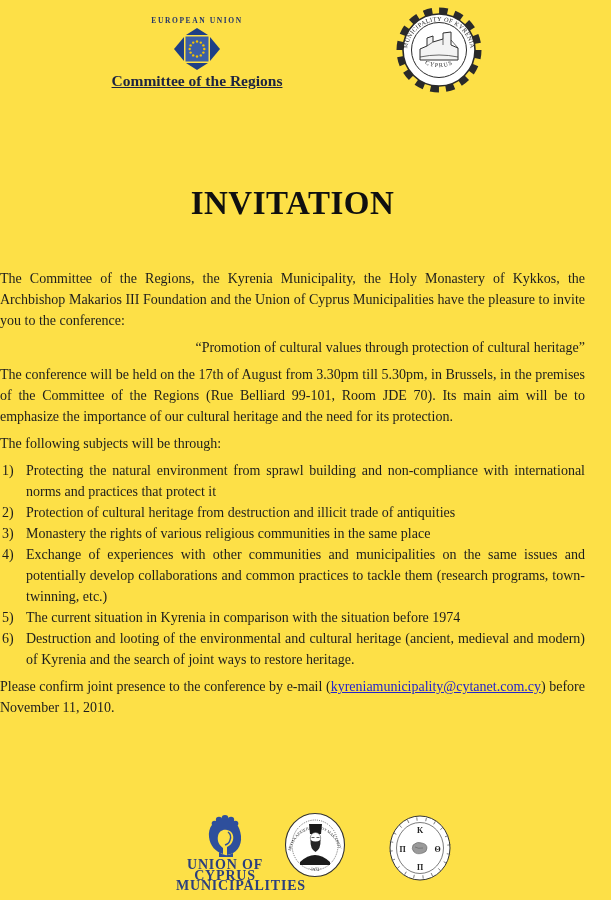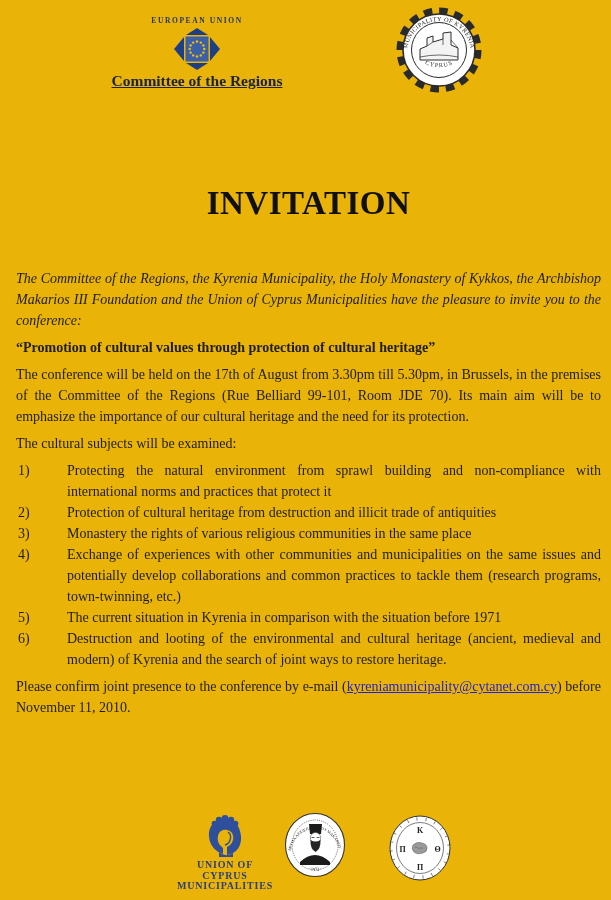--- a/index.html
+++ b/index.html
@@ -1,51 +1,51 @@
 <!DOCTYPE html>
 <html><head>
 <meta charset="utf-8">
 <style>
   html,body{margin:0;padding:0;background:#888;}
   .page{
     position:relative;
     width:611px;height:900px;
     margin:0 auto;
-    background:#eab308;
+    background:#fde047;
     font-family:"Liberation Serif","DejaVu Serif",serif;
     color:#1d1d1d;
     overflow:hidden;
   }
   
   .eu-block{position:absolute;left:103px;top:16px;width:188px;text-align:center;}
   .eu-caption{font-size:7.5px;font-weight:bold;letter-spacing:1.6px;color:#23356b;}
   .eu-emblem{width:46px;height:42px;margin:3px auto 2px auto;}
   .eu-name{font-size:15.5px;font-weight:bold;color:#1c2340;white-space:nowrap;text-decoration:underline;}
   .kyrenia-seal{position:absolute;left:396px;top:7px;width:86px;height:86px;}
   
-  .main{position:absolute;left:16px;top:185px;width:585px;}
+  .main{position:absolute;left:0;top:185px;width:585px;}
   .doc-title{
     margin:0;text-align:center;
     font-size:33px;font-weight:bold;color:#101010;
     line-height:37px;letter-spacing:0.5px;
   }
   .main p{margin:6px 0 0 0;font-size:14px;line-height:21px;}
-  .main p.first{margin-top:46px;font-style:italic;}
+  .main p.first{margin-top:46px;}
   .just{text-align:justify;}
-  .conf-title{text-align:left;font-weight:bold;}
+  .conf-title{text-align:right;font-weight:normal;}
   .subjects{margin-top:6px;font-size:14px;line-height:21px;}
   .subject{display:flex;}
   .subject .num{flex:0 0 26px;padding-left:2px;box-sizing:border-box;}
-  .subject .txt{flex:1;text-align:justify;margin-left:25px;}
+  .subject .txt{flex:1;text-align:justify;}
   .email{color:#2323cc;text-decoration:underline;cursor:pointer;}
   
   .footer{position:absolute;left:0;top:812px;width:611px;height:80px;}
   .union-block{position:absolute;left:176px;top:2px;width:98px;text-align:center;}
   .union-logo{width:52px;height:44px;margin:0 auto;}
-  .union-label{margin-top:2px;font-size:10px;font-weight:bold;letter-spacing:0.8px;color:#2b3f7e;line-height:10.5px;}
+  .union-label{margin-top:2px;font-size:14px;font-weight:bold;letter-spacing:0.8px;color:#2b3f7e;line-height:10.5px;}
   .makarios-seal{position:absolute;left:284px;top:0px;width:62px;height:66px;}
   .kthp-seal{position:absolute;left:388px;top:2px;width:64px;height:68px;}
   svg text{font-family:"Liberation Serif","DejaVu Serif",serif;}
 </style>
 </head>
 <body>
 
 <div class="page">
 
   <div class="eu-block">
@@ -109,42 +109,42 @@
   <div class="main">
     <h1 class="doc-title">INVITATION</h1>
 
     <p class="just first">The Committee of the Regions, the Kyrenia Municipality, the Holy Monastery of Kykkos, the Archbishop Makarios III Foundation and the Union of Cyprus Municipalities have the pleasure to invite you to the conference:</p>
 
     <p class="conf-title">“Promotion of cultural values through protection of cultural heritage”</p>
 
     <p class="just">The conference will be held on the 17th of August from 3.30pm till 5.30pm, in Brussels, in the premises of the Committee of the Regions (Rue Belliard 99-101, Room JDE 70). Its main aim will be to emphasize the importance of our cultural heritage and the need for its protection.</p>
 
 
-    <p>The cultural subjects will be examined:</p>
+    <p>The following subjects will be through:</p>
 
     <div class="subjects">
         <div class="subject">
           <span class="num">1)</span>
           <span class="txt">Protecting the natural environment from sprawl building and non-compliance with international norms and practices that protect it</span>
         </div>
         <div class="subject">
           <span class="num">2)</span>
           <span class="txt">Protection of cultural heritage from destruction and illicit trade of antiquities</span>
         </div>
         <div class="subject">
           <span class="num">3)</span>
           <span class="txt">Monastery the rights of various religious communities in the same place</span>
         </div>
         <div class="subject">
           <span class="num">4)</span>
           <span class="txt">Exchange of experiences with other communities and municipalities on the same issues and potentially develop collaborations and common practices to tackle them (research programs, town-twinning, etc.)</span>
         </div>
         <div class="subject">
           <span class="num">5)</span>
-          <span class="txt">The current situation in Kyrenia in comparison with the situation before 1971</span>
+          <span class="txt">The current situation in Kyrenia in comparison with the situation before 1974</span>
         </div>
         <div class="subject">
           <span class="num">6)</span>
           <span class="txt">Destruction and looting of the environmental and cultural heritage (ancient, medieval and modern) of Kyrenia and the search of joint ways to restore heritage.</span>
         </div>
       </div>
 
     <p class="just"><span>Please confirm joint presence to the conference by e-mail (</span><a class="email">kyreniamunicipality@cytanet.com.cy</a><span>) before November 11, 2010.</span></p>
   </div>
 

